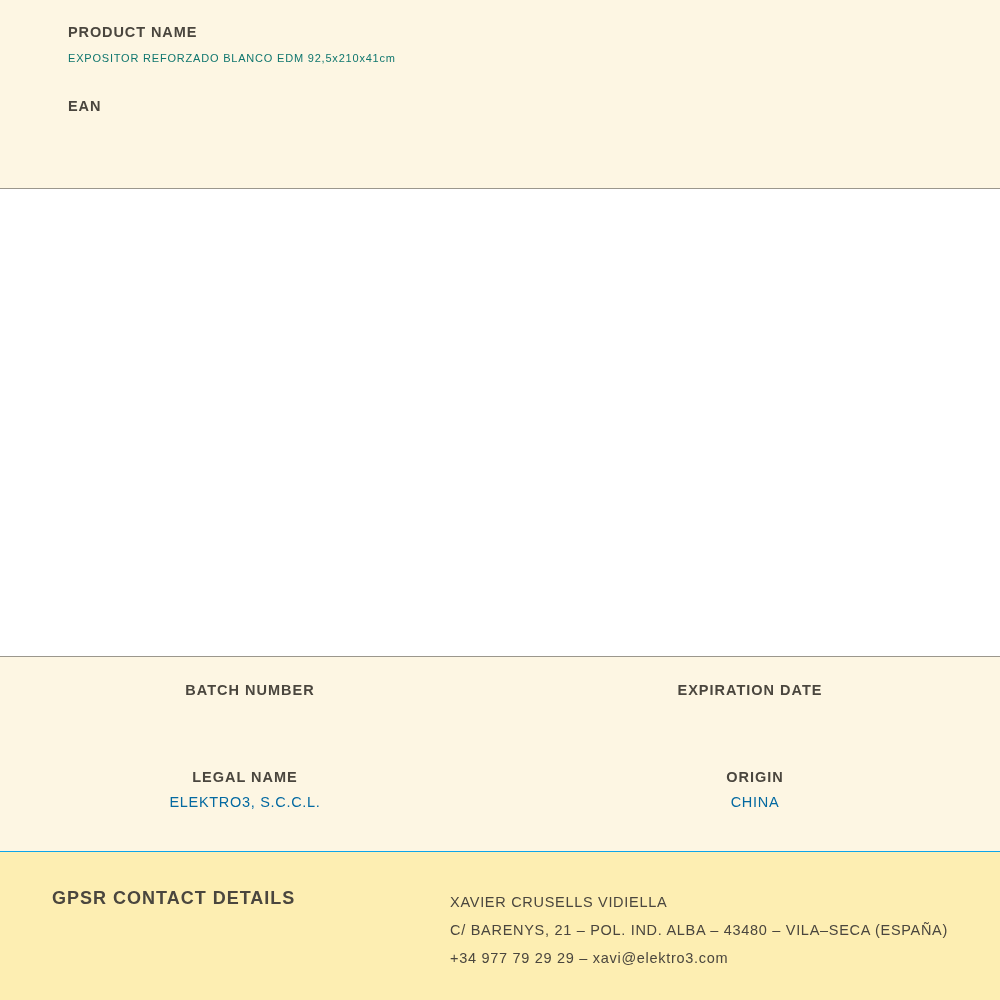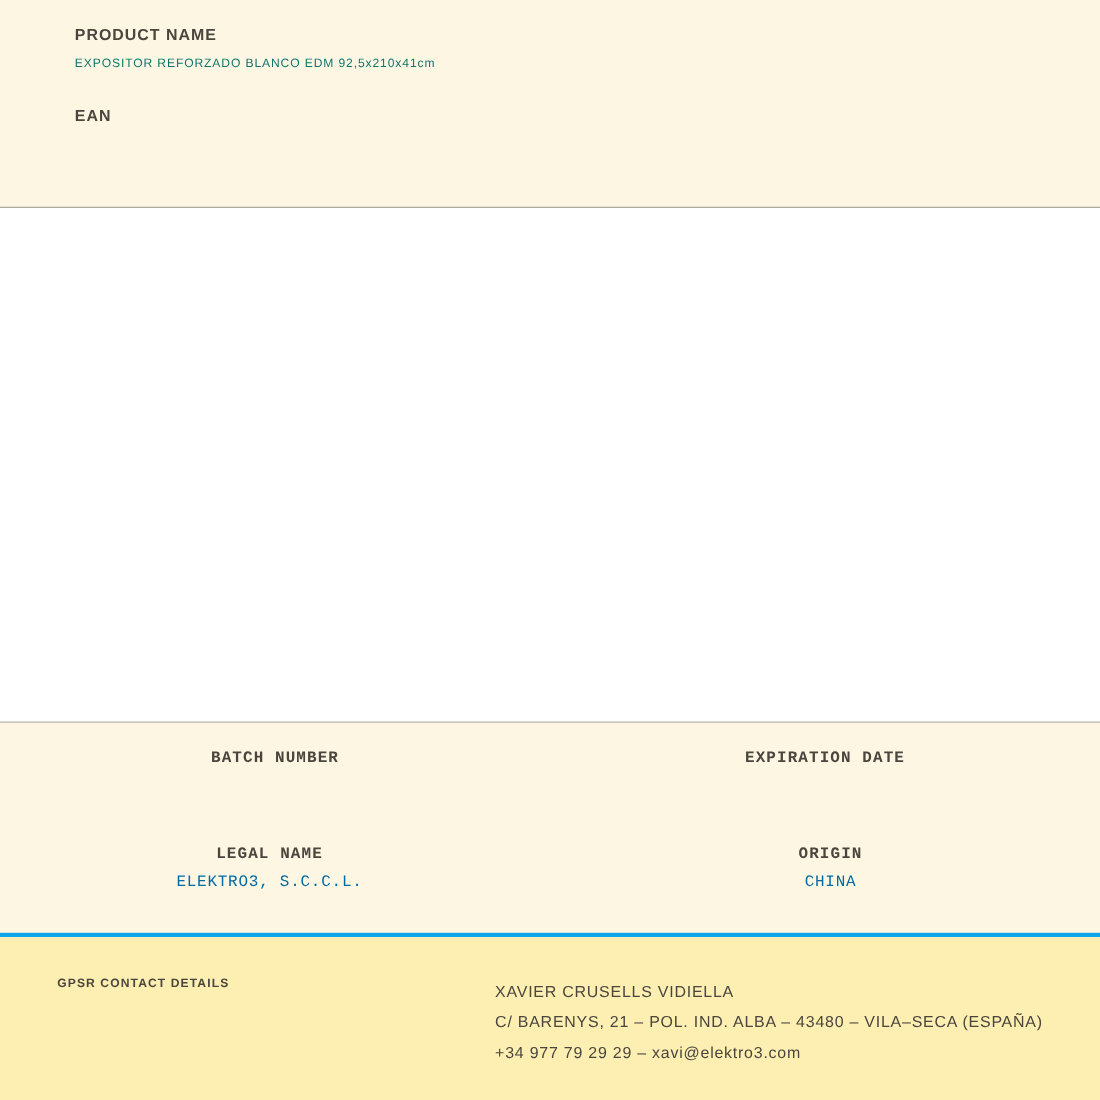--- a/index.html
+++ b/index.html
@@ -55,23 +55,22 @@
     background: #ffffff;
     flex: 1 1 auto;
     border-bottom: 1px solid #9b978d;
   }
 
   
   .details-section {
     background: #fdf6e3;
     height: 195px;
     box-sizing: border-box;
-    border-bottom: 4px solid #0ea5e9;
+    border-bottom: 1px solid #0ea5e9;
     padding-top: 24px;
-    font-family: Liberation Mono, monospace;
   }
   .details-row {
     display: flex;
     width: 100%;
   }
   .details-cell {
     flex: 1 1 50%;
     text-align: center;
   }
   .details-label {
@@ -98,21 +97,21 @@
   .footer {
     background: #fdeeb2;
     height: 148px;
     box-sizing: border-box;
     display: flex;
     align-items: flex-start;
     justify-content: space-between;
     padding: 36px 52px 0 52px;
   }
   .footer-title {
-    font-size: 11px;
+    font-size: 18px;
     font-weight: bold;
     letter-spacing: 1px;
     color: #4a463e;
     white-space: nowrap;
   }
   .footer-lines {
   }
   .footer-line {
     font-size: 14.5px;
     letter-spacing: 0.7px;

